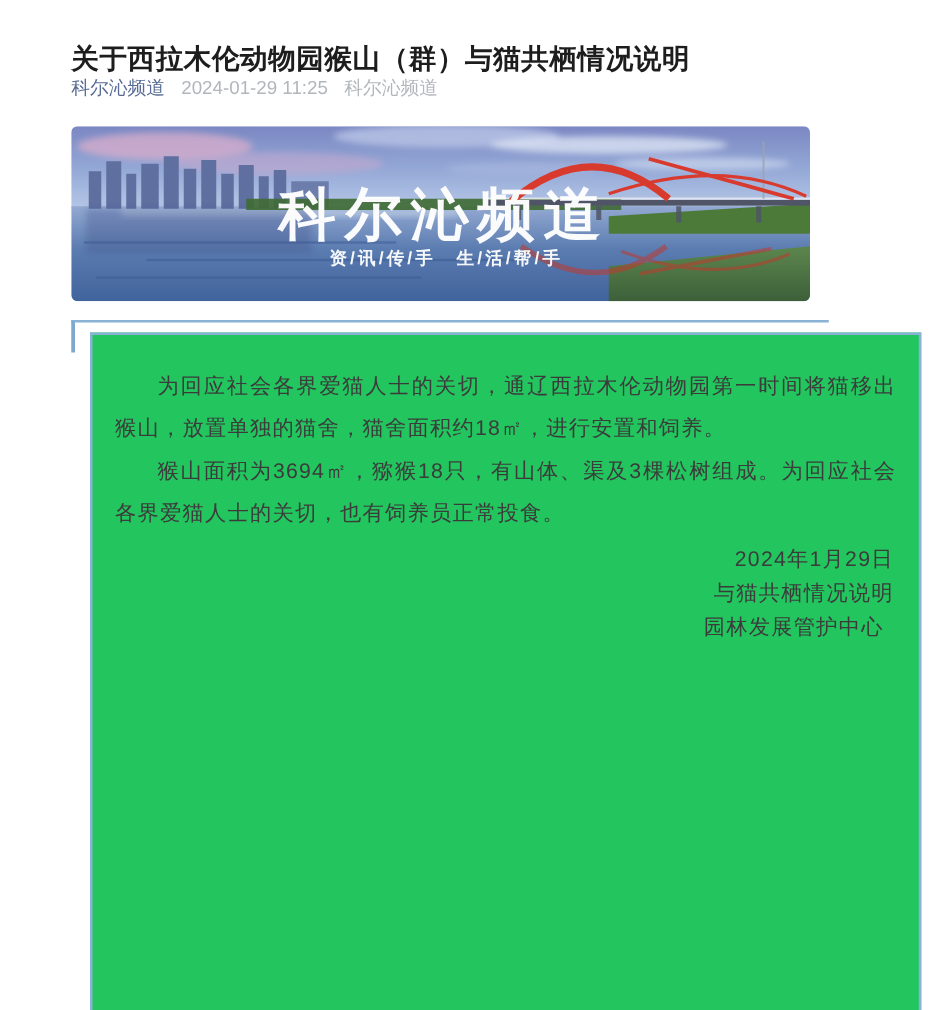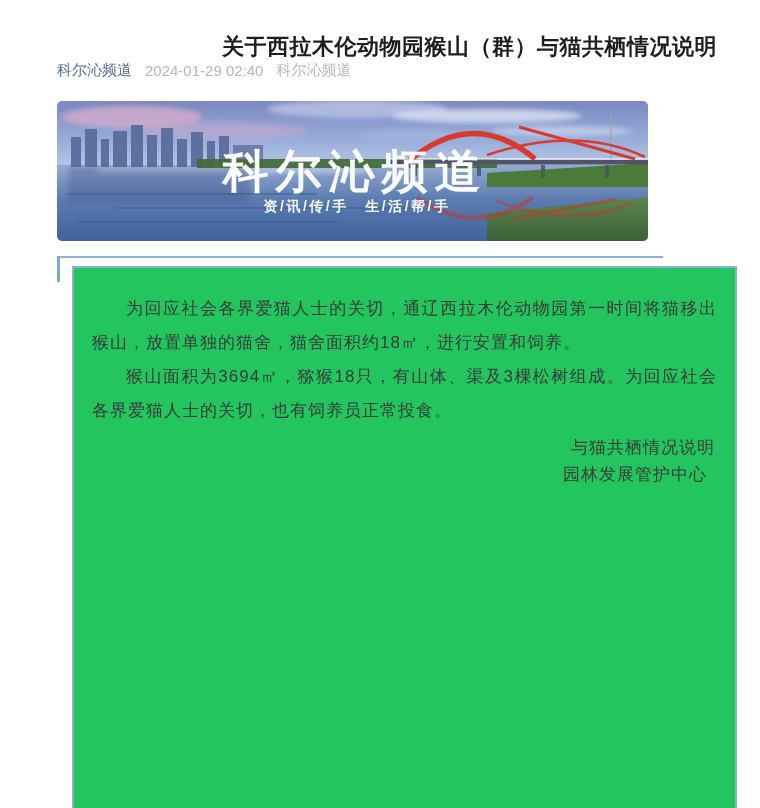--- a/index.html
+++ b/index.html
@@ -6,21 +6,21 @@
   body{
     width:760px;height:808px;background:#ffffff;overflow:hidden;
     font-family:"Liberation Sans","DejaVu Sans",sans-serif;
     -webkit-font-smoothing:antialiased;
   }
   .page{position:relative;width:760px;height:808px;}
 
   
   .article-title{
     position:absolute;left:57px;top:17px;width:660px;
-    font-size:22px;font-weight:bold;color:#1d1d1d;letter-spacing:.5px;line-height:30px;text-align:right;
+    font-size:22px;font-weight:bold;color:#1d1d1d;letter-spacing:.5px;line-height:30px;
   }
   .meta-row{
     position:absolute;left:57px;top:61px;width:660px;
     font-size:15px;color:#b2b6bd;display:flex;align-items:center;gap:13px;white-space:nowrap;
   }
   .meta-account{color:#576b95;}
 
   
   .banner{
     position:absolute;left:57px;top:101px;width:591px;height:140px;
@@ -59,21 +59,21 @@
 </style>
 </head>
 <body>
 
 <div class="page">
 
   <h1 class="article-title">关于西拉木伦动物园猴山（群）与猫共栖情况说明</h1>
 
   <div class="meta-row">
     <span class="meta-account">科尔沁频道</span>
-    <span class="meta-date">2024-01-29 02:40</span>
+    <span class="meta-date">2024-01-29 11:25</span>
     <span class="meta-location">科尔沁频道</span>
   </div>
 
   <svg class="banner" viewBox="0 0 591 140" aria-hidden="true">
     <defs>
       <linearGradient id="sky" x1="0" y1="0" x2="0" y2="1">
         <stop offset="0" stop-color="#7b87c2"></stop>
         <stop offset="0.5" stop-color="#93a7d6"></stop>
         <stop offset="1" stop-color="#b5c7e6"></stop>
       </linearGradient>
@@ -153,19 +153,20 @@
     <text x="300" y="110" text-anchor="middle" font-family="Liberation Sans, DejaVu Sans, sans-serif" font-size="14" font-weight="bold" letter-spacing="2.5" fill="#ffffff" opacity="0.95">资/讯/传/手　生/活/帮/手</text>
   </svg>
 
   <div class="quote-box">
     <div class="accent-top-left"></div>
     <div class="accent-bottom-right"></div>
     <div class="box-inner">
       <p class="body-paragraph">为回应社会各界爱猫人士的关切，通辽西拉木伦动物园第一时间将猫移出猴山，放置单独的猫舍，猫舍面积约18㎡，进行安置和饲养。</p>
       <p class="body-paragraph">猴山面积为3694㎡，猕猴18只，有山体、渠及3棵松树组成。为回应社会各界爱猫人士的关切，也有饲养员正常投食。</p>
       <div class="signature">
+        <div class="sig-line">2024年1月29日</div>
         <div class="sig-line">与猫共栖情况说明</div>
         <div class="sig-line">园林发展管护中心</div>
       </div>
     </div>
   </div>
 
 </div>
 
 </body></html>

